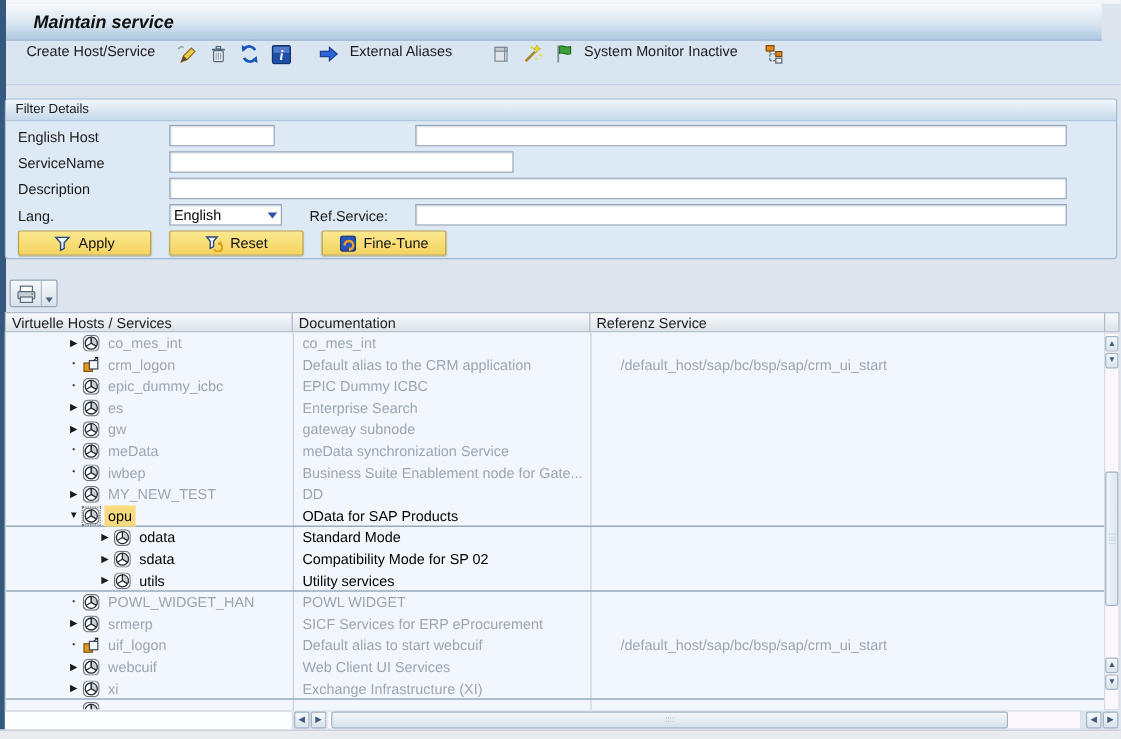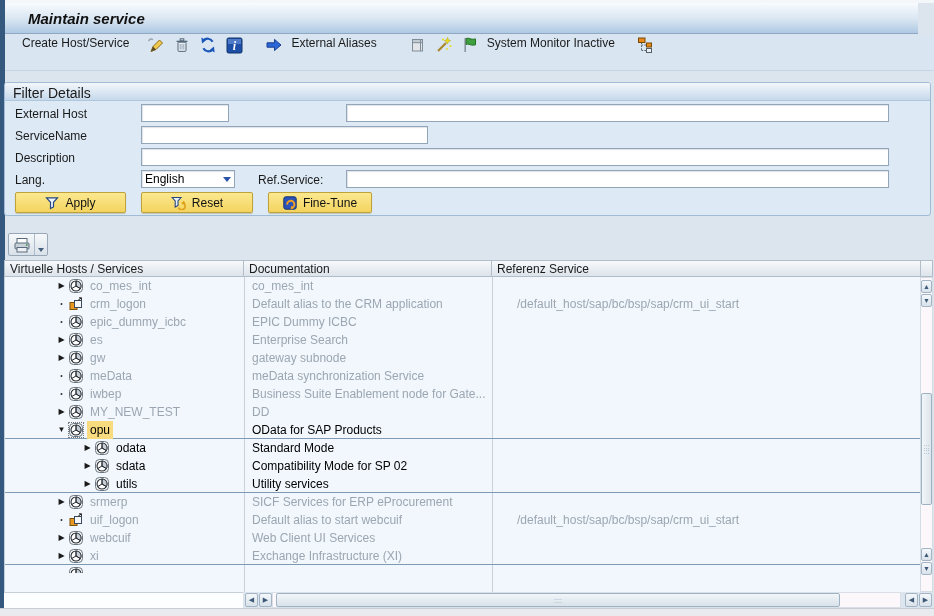--- a/index.html
+++ b/index.html
@@ -19,21 +19,21 @@
   .toolbar { position:absolute; left:5px; top:34px; right:0; height:37px; background:#D9E6F2;
     border-bottom:1px solid #C4D4E4; display:flex; align-items:flex-start; padding-left:13px; }
   .tb-text { font-size:12px; color:#1a1a1a; padding:2px 4px; cursor:default; }
   .tbicon { width:24px; height:22px; display:flex; align-items:center; justify-content:center; margin:0 1px; }
   .gap10 { width:10px; } .gap24 { width:24px; } .gap14 { width:14px; }
 
   
   .filter-box { position:absolute; left:4px; top:82px; width:927px; height:134px;
     border:1px solid #9FBBD6; border-radius:3px; background:#DDE9F4; overflow:hidden; }
   .filter-header { height:18px; background:linear-gradient(#F2F7FB, #C6D9EB);
-    border-bottom:1px solid #AFC7DD; padding:2px 0 0 8px; font-size:14px; color:#1a1a1a; }
+    border-bottom:1px solid #AFC7DD; padding:2px 0 0 8px; font-size:11px; color:#1a1a1a; }
   .flabel { position:absolute; font-size:12px; color:#1a1a1a; }
   .finput { position:absolute; height:18px; border:1px solid #93A6B9; background:#fff;
     font-family:"Liberation Sans",sans-serif; font-size:12px; padding:0 3px;
     box-shadow:inset 1px 1px 1px rgba(120,140,160,0.25); }
   .fselect { position:absolute; height:18px; border:1px solid #93A6B9; background:#fff;
     display:flex; align-items:center; box-shadow:inset 1px 1px 1px rgba(120,140,160,0.25); cursor:default; }
   .fselect .val { flex:1; padding-left:3px; font-size:12px; }
   .fselect .dd { width:14px; height:100%; display:flex; align-items:center; justify-content:center; }
   .fselect .dd span { width:0; height:0; border-left:4px solid transparent; border-right:4px solid transparent; border-top:5px solid #2A52A8; }
   .ybtn { position:absolute; height:21px; display:flex; align-items:center; justify-content:center; gap:6px;
@@ -172,21 +172,21 @@
           <rect x="1.5" y="2" width="6.5" height="4.5" fill="#E88818" stroke="#7A4A08"></rect>
           <rect x="9.5" y="7" width="5" height="4" fill="#E88818" stroke="#7A4A08"></rect>
           <rect x="9.5" y="12.5" width="5" height="4" fill="#ECEFF2" stroke="#55606C"></rect>
         </svg>
     </span>
   </div>
 
   <div class="filter-box">
     <div class="filter-header">Filter Details</div>
 
-    <span class="flabel" style="left:10px; top:24px;">External Host</span>
+    <span class="flabel" style="left:10px; top:24px;">English Host</span>
     <input class="finput" style="left: 136px; top: 21px; width: 88px;" value="">
     <span class="flabel" style="left:233px; top:20px;margin-top:28px;">Service Path</span>
     <input class="finput" style="left: 341px; top: 21px; width: 543px;" value="">
 
     <span class="flabel" style="left:10px; top:46px;">ServiceName</span>
     <input class="finput" style="left: 136px; top: 43px; width: 287px;" value="">
 
     <span class="flabel" style="left:10px; top:68px;">Description</span>
     <input class="finput" style="left: 136px; top: 65px; width: 748px;" value="">
 
@@ -412,20 +412,34 @@
     <path d="M7 7 L7 2 A5 5 0 0 1 11.3 9.5 Z" fill="#C8CED5" stroke="#22282E" stroke-width="0.8"></path>
     <path d="M7 7 L7 2 M7 7 L2.7 9.5 M7 7 L11.3 9.5" stroke="#22282E" stroke-width="1" fill="none"></path>
   </svg>
             <span class="nodename">utils</span>
           </div>
           <div class="c2">Utility services</div>
           <div class="c3"></div>
         </div>
         <div class="trow inactive">
           <div class="c1 lv0">
+            <span class="expander leaf">•</span>
+            <svg width="14" height="14" viewBox="0 0 14 14" xmlns="http://www.w3.org/2000/svg" class="node-icon">
+    <rect x="0.5" y="0.5" width="13" height="13" rx="4" fill="#FDFEFF" stroke="#6B7680"></rect>
+    <circle cx="7" cy="7" r="5" fill="#fff" stroke="#22282E" stroke-width="1.1"></circle>
+    <path d="M7 7 L7 2 A5 5 0 0 1 11.3 9.5 Z" fill="#C8CED5" stroke="#22282E" stroke-width="0.8"></path>
+    <path d="M7 7 L7 2 M7 7 L2.7 9.5 M7 7 L11.3 9.5" stroke="#22282E" stroke-width="1" fill="none"></path>
+  </svg>
+            <span class="nodename">POWL_WIDGET_HAN</span>
+          </div>
+          <div class="c2">POWL WIDGET</div>
+          <div class="c3"></div>
+        </div>
+        <div class="trow inactive">
+          <div class="c1 lv0">
             <span class="expander collapsed">▶</span>
             <svg width="14" height="14" viewBox="0 0 14 14" xmlns="http://www.w3.org/2000/svg" class="node-icon">
     <rect x="0.5" y="0.5" width="13" height="13" rx="4" fill="#FDFEFF" stroke="#6B7680"></rect>
     <circle cx="7" cy="7" r="5" fill="#fff" stroke="#22282E" stroke-width="1.1"></circle>
     <path d="M7 7 L7 2 A5 5 0 0 1 11.3 9.5 Z" fill="#C8CED5" stroke="#22282E" stroke-width="0.8"></path>
     <path d="M7 7 L7 2 M7 7 L2.7 9.5 M7 7 L11.3 9.5" stroke="#22282E" stroke-width="1" fill="none"></path>
   </svg>
             <span class="nodename">srmerp</span>
           </div>
           <div class="c2">SICF Services for ERP eProcurement</div>

